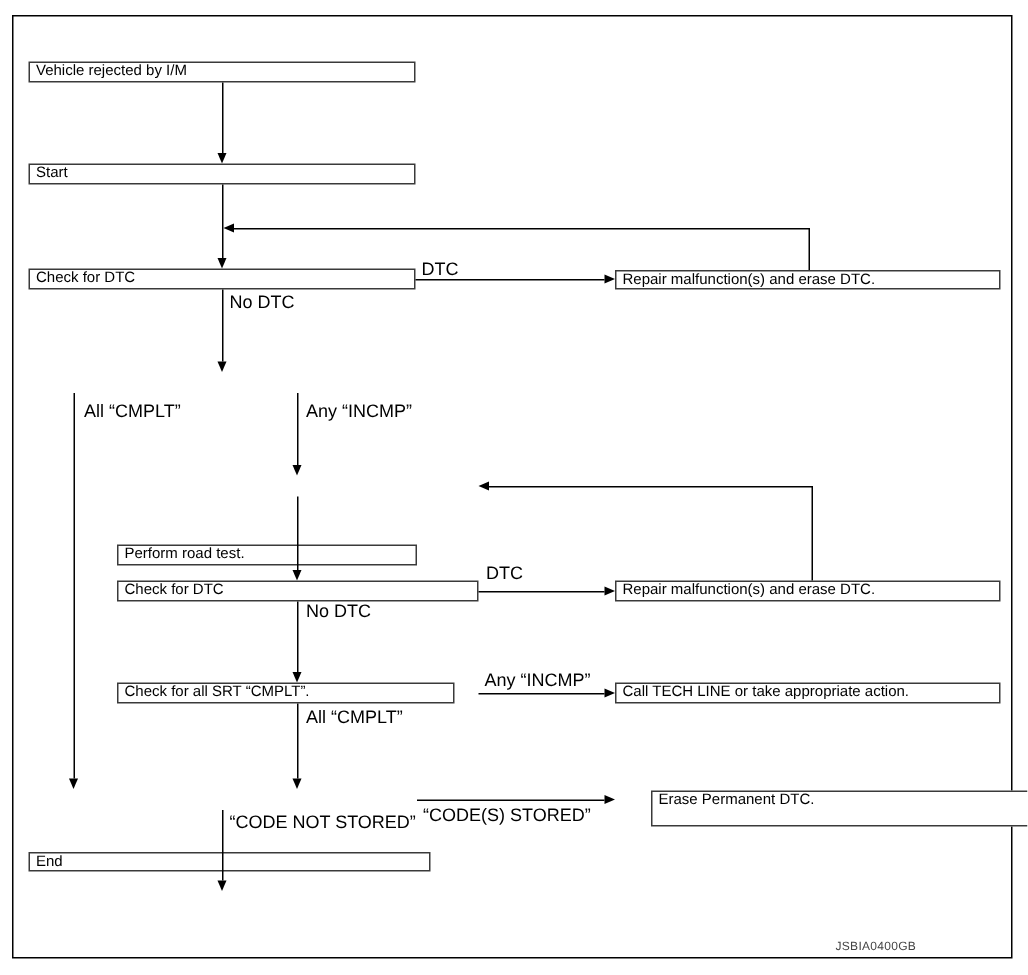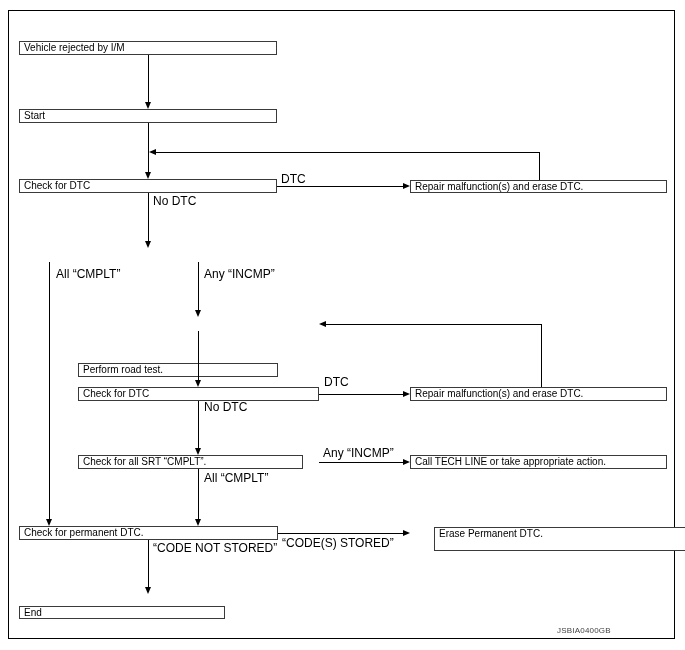--- a/index.html
+++ b/index.html
@@ -40,22 +40,21 @@
 
 <div class="canvas">
   <div class="frame"></div>
 
   <div class="node" style="left:19px;top:41px;width:258px;">Vehicle rejected by I/M</div>
   <div class="node" style="left:19px;top:109px;width:258px;">Start</div>
   <div class="node" style="left:19px;top:179px;width:258px;">Check for DTC</div>
   <div class="node" style="left:78px;top:335px;width:200px;margin-top:28px;">Perform road test.</div>
   <div class="node" style="left:78px;top:387px;width:241px;">Check for DTC</div>
   <div class="node" style="left:78px;top:455px;width:225px;">Check for all SRT “CMPLT”.</div>
-  <div class="node" style="left:19px;top:526px;width:259px;">Check for permanent DTC.</div>
-  <div class="node" style="left:19px;top:606px;width:206px;height:13px;">End</div>
+  <div class="node" style="left:19px;top:568px;width:268px;height:13px;">End</div>
   <div class="node" style="left:410px;top:180px;width:257px;height:13px;">Repair malfunction(s) and erase DTC.</div>
   <div class="node" style="left:410px;top:387px;width:257px;">Repair malfunction(s) and erase DTC.</div>
   <div class="node" style="left:410px;top:455px;width:257px;">Call TECH LINE or take appropriate action.</div>
   <div class="node" style="left:434px;top:527px;width:257px;height:24px;">Erase Permanent DTC.</div>
 
   <div class="vline" style="left:148px;top:55px;height:47px;"></div>
   <div class="arr-down" style="left:145px;top:102px;"></div>
 
   <div class="vline" style="left:148px;top:123px;height:49px;"></div>
   <div class="arr-down" style="left:145px;top:172px;"></div>

